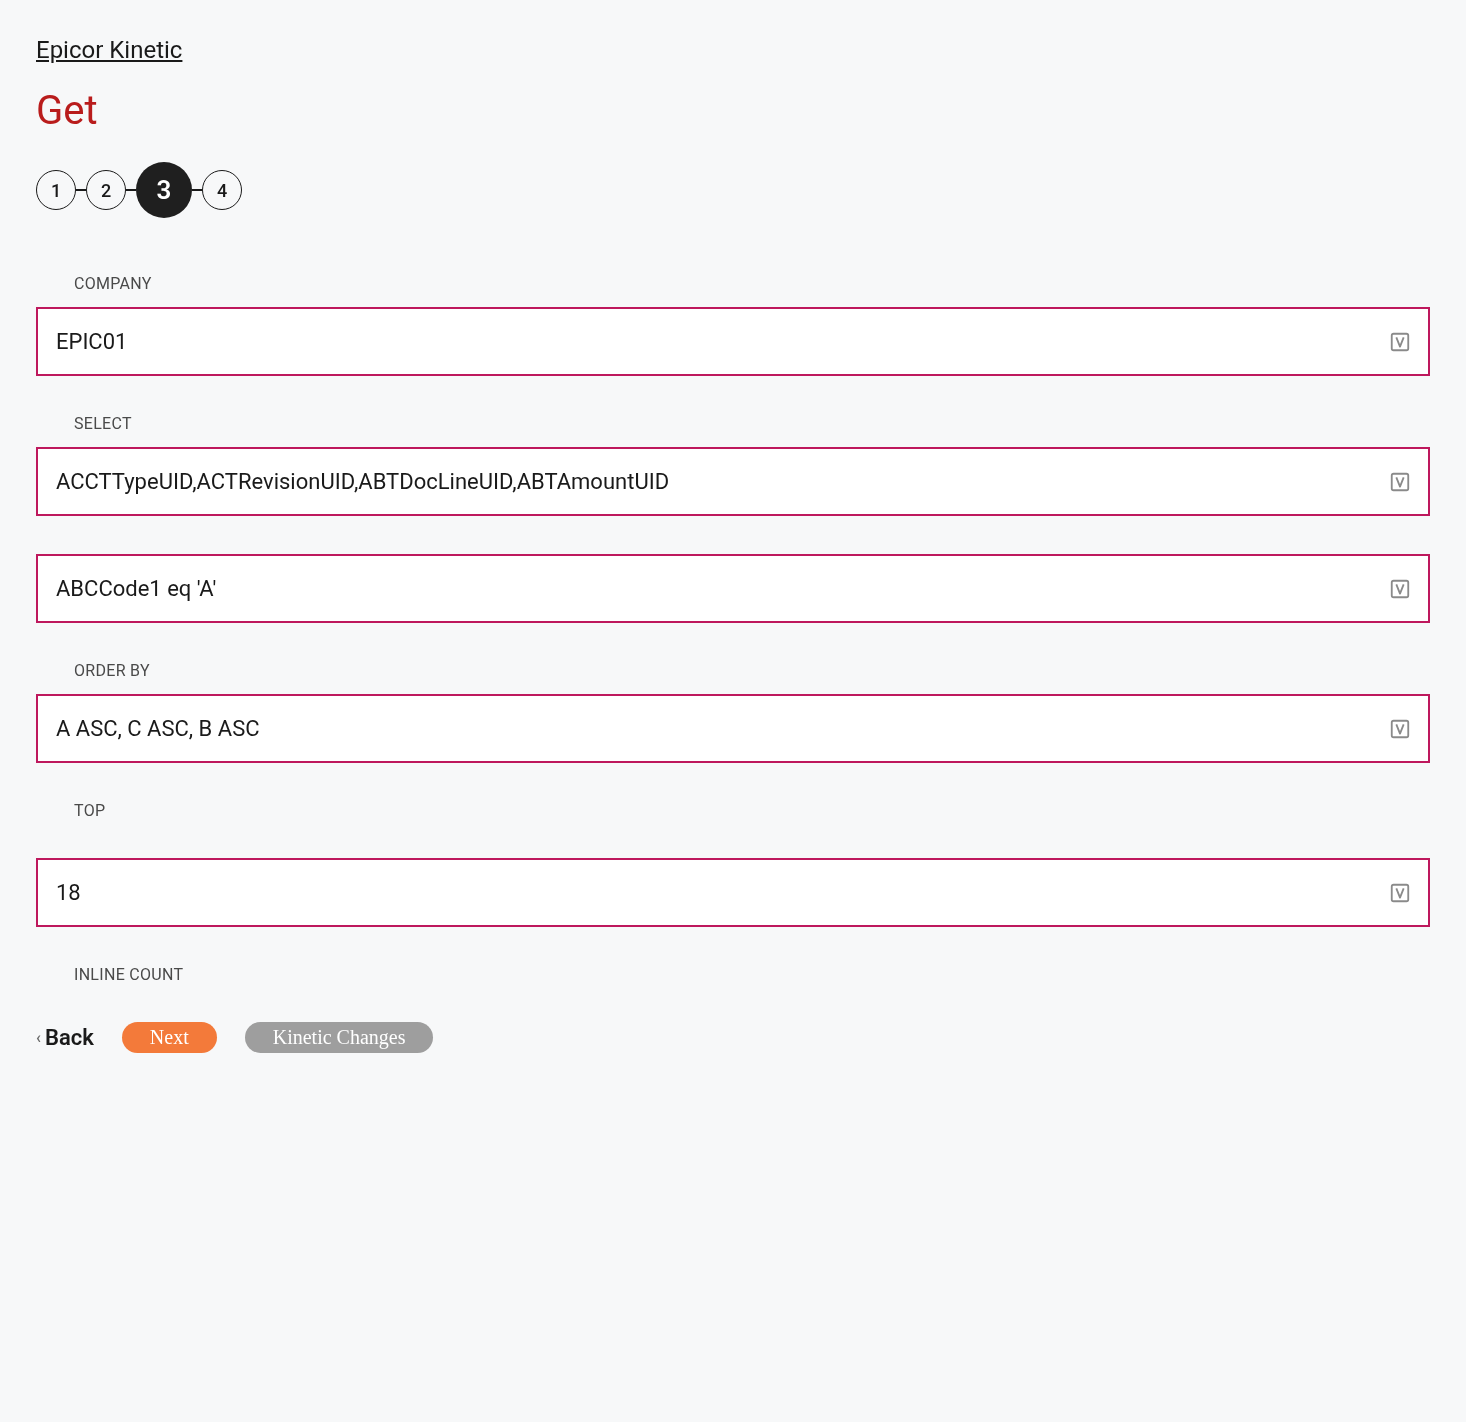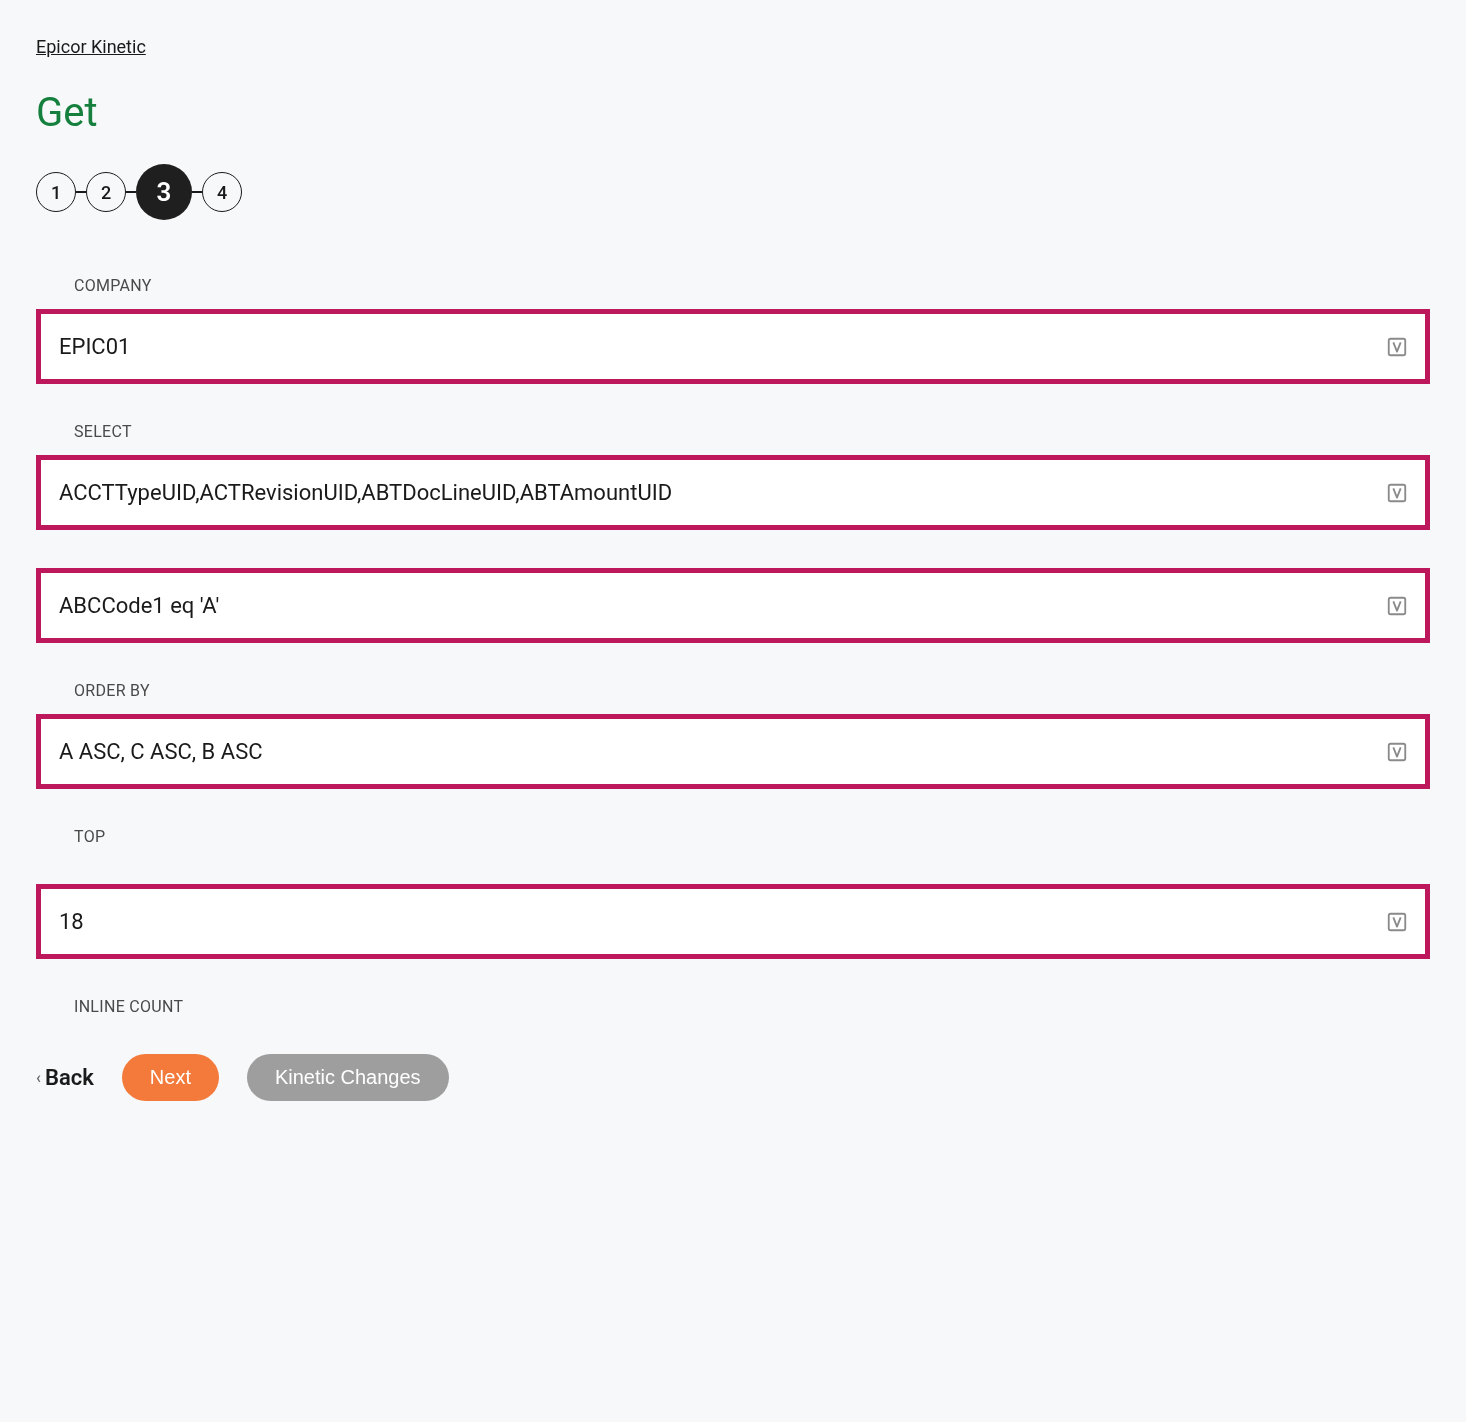--- a/index.html
+++ b/index.html
@@ -7,31 +7,31 @@
       margin: 0;
       padding: 0;
     }
     body {
       font-family: -apple-system, BlinkMacSystemFont, "Segoe UI", Roboto, Helvetica, Arial, sans-serif;
       background: #f7f8f9;
       color: #1a1a1a;
       padding: 36px;
     }
     .breadcrumb {
-      font-size: 18px;
+      font-size: 24px;
       color: #1a1a1a;
       text-decoration: underline;
       cursor: pointer;
       display: inline-block;
-      margin-bottom: 32px;
+      margin-bottom: 23px;
     }
     .page-title {
       font-size: 40px;
       font-weight: 400;
-      color: #15803d;
+      color: #b91c1c;
       margin-bottom: 28px;
     }
     .stepper {
       display: flex;
       align-items: center;
       margin-bottom: 56px;
     }
     .step {
       width: 40px;
       height: 40px;
@@ -67,21 +67,21 @@
       letter-spacing: 0.3px;
       color: #4a4a4a;
       text-transform: uppercase;
       display: block;
       margin-bottom: 14px;
       margin-left: 38px;
     }
     .input-wrapper {
       position: relative;
       background: #fff;
-      border: 5px solid #be185d;
+      border: 2px solid #be185d;
       display: flex;
       align-items: center;
       gap: 41px;
     }
     .text-input {
       flex: 1;
       border: none;
       outline: none;
       font-size: 22px;
       color: #1a1a1a;
@@ -121,25 +121,25 @@
       border: none;
       font-family: inherit;
     }
     .back-link .chev {
       font-size: 16px;
       color: #6a6a6a;
     }
     .btn {
       border: none;
       border-radius: 999px;
-      padding: 12px 28px;
+      padding: 4px 28px;
       font-size: 20px;
       font-weight: 500;
       cursor: pointer;
-      font-family: Liberation Sans, sans-serif;
+      font-family: Liberation Serif, serif;
     }
     .btn-primary {
       background: #f37a3a;
       color: #fff;
     }
     .btn-secondary {
       background: #9e9e9e;
       color: #fff;
     }
   </style>

